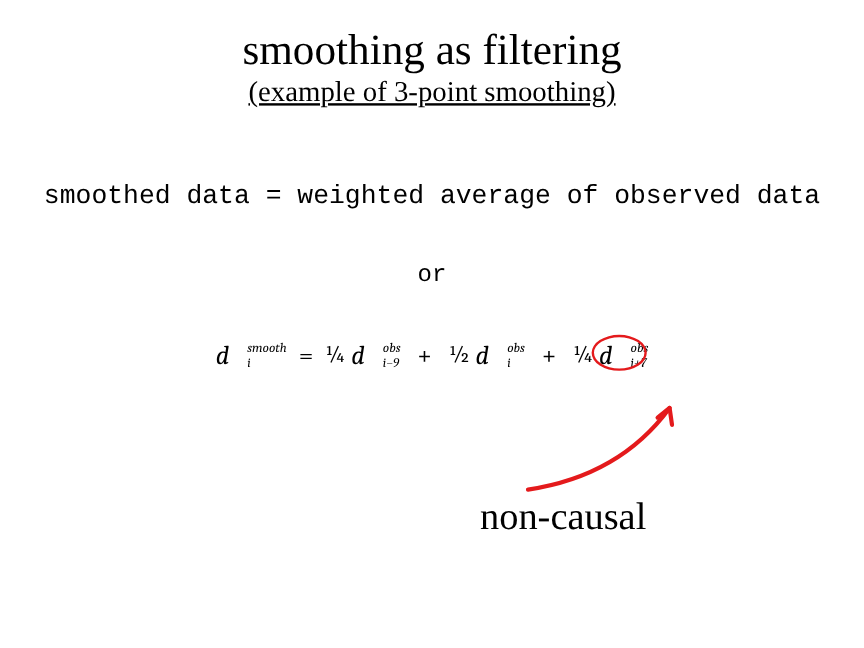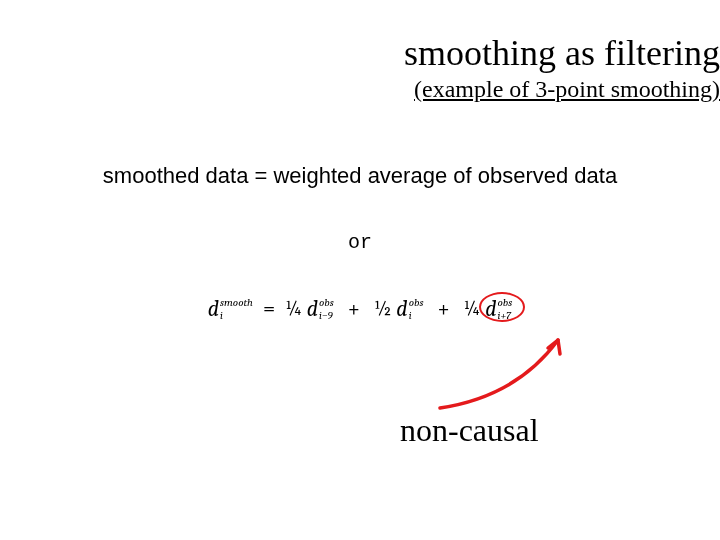--- a/index.html
+++ b/index.html
@@ -5,40 +5,40 @@
     * { margin: 0; padding: 0; box-sizing: border-box; }
     body {
       width: 720px;
       height: 540px;
       background: #ffffff;
       font-family: "Times New Roman", Times, serif;
       position: relative;
       overflow: hidden;
     }
     .title-block {
-      text-align: right;
-      padding-top: 34px;
+      text-align: center;
+      padding-top: 22px;
     }
     .title {
       font-size: 36px;
       color: #000;
       line-height: 1.1;
     }
     .subtitle {
       font-size: 24px;
       color: #000;
       margin-top: 2px;
       text-decoration: underline;
     }
     .body-block {
       text-align: center;
       margin-top: 60px;
     }
     .sentence {
-      font-family: Liberation Sans, sans-serif;
+      font-family: Liberation Mono, monospace;
       font-size: 22px;
       color: #000;
     }
     .or-word {
       font-family: Liberation Mono, monospace;
       font-size: 20px;
       color: #000;
       margin-top: 42px;
     }
     .formula-wrap {
@@ -61,21 +61,21 @@
       position: relative;
     }
     .var {
       font-style: italic;
     }
     .subsup {
       display: inline-flex;
       flex-direction: column;
       align-items: flex-start;
       line-height: 1;
-      margin-left: 1px;
+      margin-left: 15px;
     }
     .sup {
       font-size: 11px;
       font-style: italic;
       position: relative;
       top: -1px;
     }
     .sub {
       font-size: 11px;
       font-style: italic;

